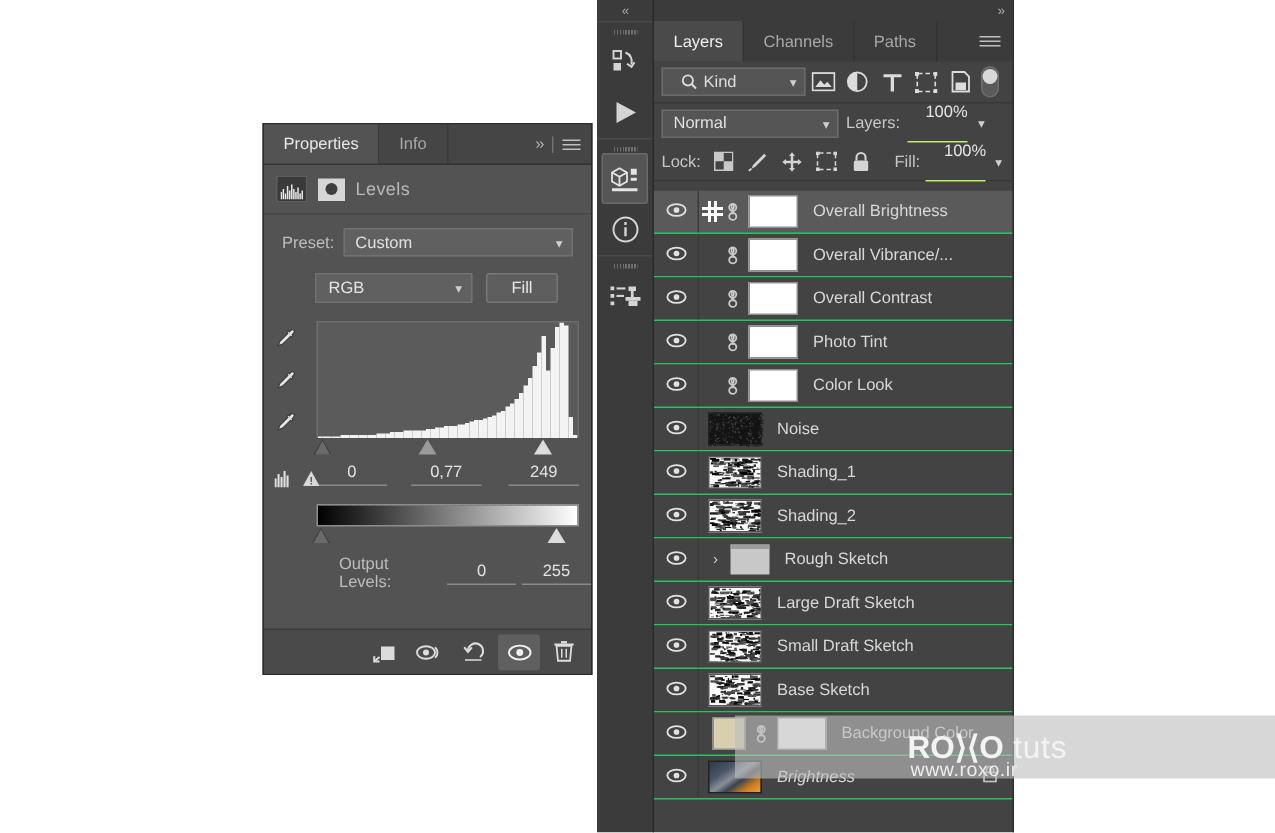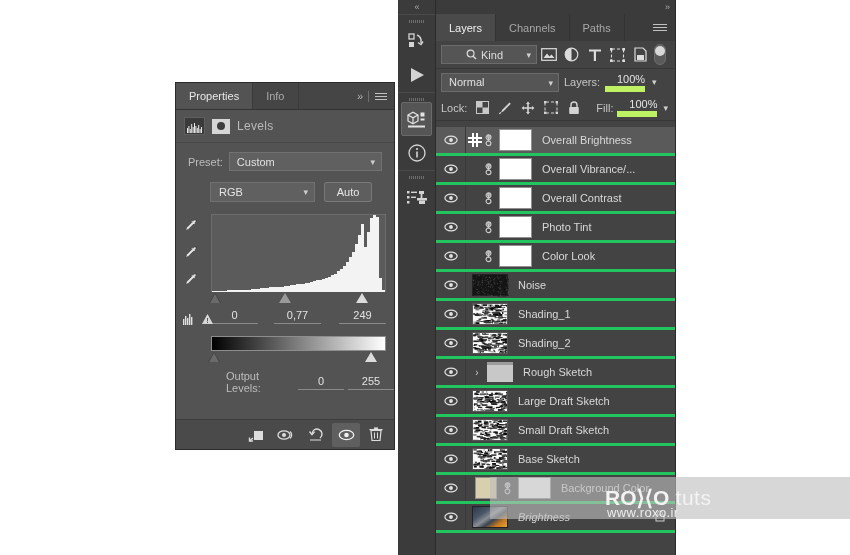--- a/index.html
+++ b/index.html
@@ -154,46 +154,46 @@
   .lp-collapse { height: 14px; background: #3b3b3b; display: flex; align-items: center; justify-content: flex-end; padding-right: 6px; color: #aaa; font-size: 9px; letter-spacing: -1px; }
   .lp-tabbar { height: 27px; background: #3b3b3b; display: flex; align-items: stretch; position: relative; }
   .lp-tab { padding: 0 13px; display: flex; align-items: center; font-size: 11px; color: #a8a8a8; border-right: 1px solid #333; }
   .lp-tab.active { background: #4a4a4a; color: #f0f0f0; }
   .lp-menu { margin-left: auto; display: flex; align-items: center; padding-right: 8px; }
 
   .lp-filter { height: 28px; display: flex; align-items: center; padding: 0 5px; gap: 0; border-bottom: 1px solid #383838; }
   .kind-sel {
     position: relative; width: 96px; height: 19px; background: #555;
     border: 1px solid #6b6b6b; display: flex; align-items: center;
-    gap: 4px; padding-left: 24px; font-size: 11px; color: #ddd;
+    gap: 4px; padding-left: 12px; font-size: 11px; color: #ddd;
   }
   .kind-sel .cv { position: absolute; right: 5px; top: 4px; font-size: 9px; color: #cfcfcf; }
   .fbtn { width: 23px; height: 22px; display: flex; align-items: center; justify-content: center; }
   .toggle-pill {
     width: 12px; height: 21px; border-radius: 6px; background: #5a5a5a;
     border: 1px solid #6e6e6e; position: relative; margin-left: 2px;
   }
   .toggle-pill .knob { position: absolute; top: 1px; left: 0px; width: 10px; height: 10px; border-radius: 50%; background: #d8d8d8; }
 
   .lp-blend { height: 26px; display: flex; align-items: center; padding: 0 5px; gap: 5px; }
   .blend-sel { position: relative; width: 118px; height: 19px; background: #555; border: 1px solid #6b6b6b; display: flex; align-items: center; padding-left: 7px; font-size: 11px; color: #e0e0e0; }
   .blend-sel .cv { position: absolute; right: 5px; top: 4px; font-size: 9px; color: #cfcfcf; }
   .opa-lbl { font-size: 11px; color: #c6c6c6; }
-  .opa-val { width: 40px; text-align: right; font-size: 11px; color: #e4e4e4; border-bottom: 6px solid #bef264; padding-bottom: 1px; }
+  .opa-val { width: 40px; text-align: right; font-size: 11px; color: #e4e4e4; border-bottom: 1px solid #bef264; padding-bottom: 13px; }
   .mini-cv { font-size: 9px; color: #cfcfcf; padding-left: 2px; }
 
   .lp-lock { height: 26px; display: flex; align-items: center; padding: 0 5px; gap: 3px; border-bottom: 1px solid #383838; }
   .lock-lbl { font-size: 11px; color: #c6c6c6; margin-right: 2px; }
   .lock-btn { width: 20px; height: 20px; display: flex; align-items: center; justify-content: center; }
   .fill-grp { margin-left: auto; display: flex; align-items: center; gap: 4px; padding-right: 2px; }
 
   .layer-list { position: absolute; top: 127px; left: 0; right: 0; bottom: 0; overflow: hidden; }
   .layer-row {
     height: 29px; display: flex; align-items: center;
-    border-bottom: 3px solid #22c55e; background: #434343;
+    border-bottom: 1px solid #22c55e; background: #434343;
     padding-left: 0;
     text-align: center;
   }
   .layer-row.selected { background: #5a5a5a; }
   .eye-cell { width: 30px; display: flex; align-items: center; justify-content: center; border-right: 1px solid #3a3a3a; height: 100%; }
   .thumb-cell { display: flex; align-items: center; padding-left: 6px; gap: 5px; }
   .adj-thumb { width: 22px; height: 22px; border-radius: 50%; background: #d9d9d9; position: relative; overflow: hidden; }
   .adj-thumb::after { content: ""; position: absolute; left: 0; top: 0; width: 50%; height: 100%; background: #3c3c3c; }
   .sel-brackets { position: relative; padding: 3px; }
   .sel-brackets::before, .sel-brackets::after {
@@ -289,21 +289,21 @@
       <span class="cv">▾</span>
     </div>
   </div>
 
   <div class="rgb-row">
     <div class="rgb-select">
       <span>RGB</span>
       <span class="cv">▾</span>
     </div>
     <div class="auto-btn">
-      <span>Auto</span>
+      <span>Fill</span>
     </div>
   </div>
 
   <div class="hist-area">
     <div class="droppers">
       <span>
         <svg width="15" height="15" viewBox="0 0 15 15">
               <path d="M11.5 1.6c.9.9.9 1.8.2 2.5l-1 1 .7.7-1 1-.7-.7-5.3 5.3-2.9 1.1 1.1-2.9 5.3-5.3-.7-.7 1-1 .7.7 1-1c.7-.7 1.7-.7 2.6.3z" fill="#e6e6e6" stroke="#3a3a3a" stroke-width=".7"></path>
             </svg>
       </span>

